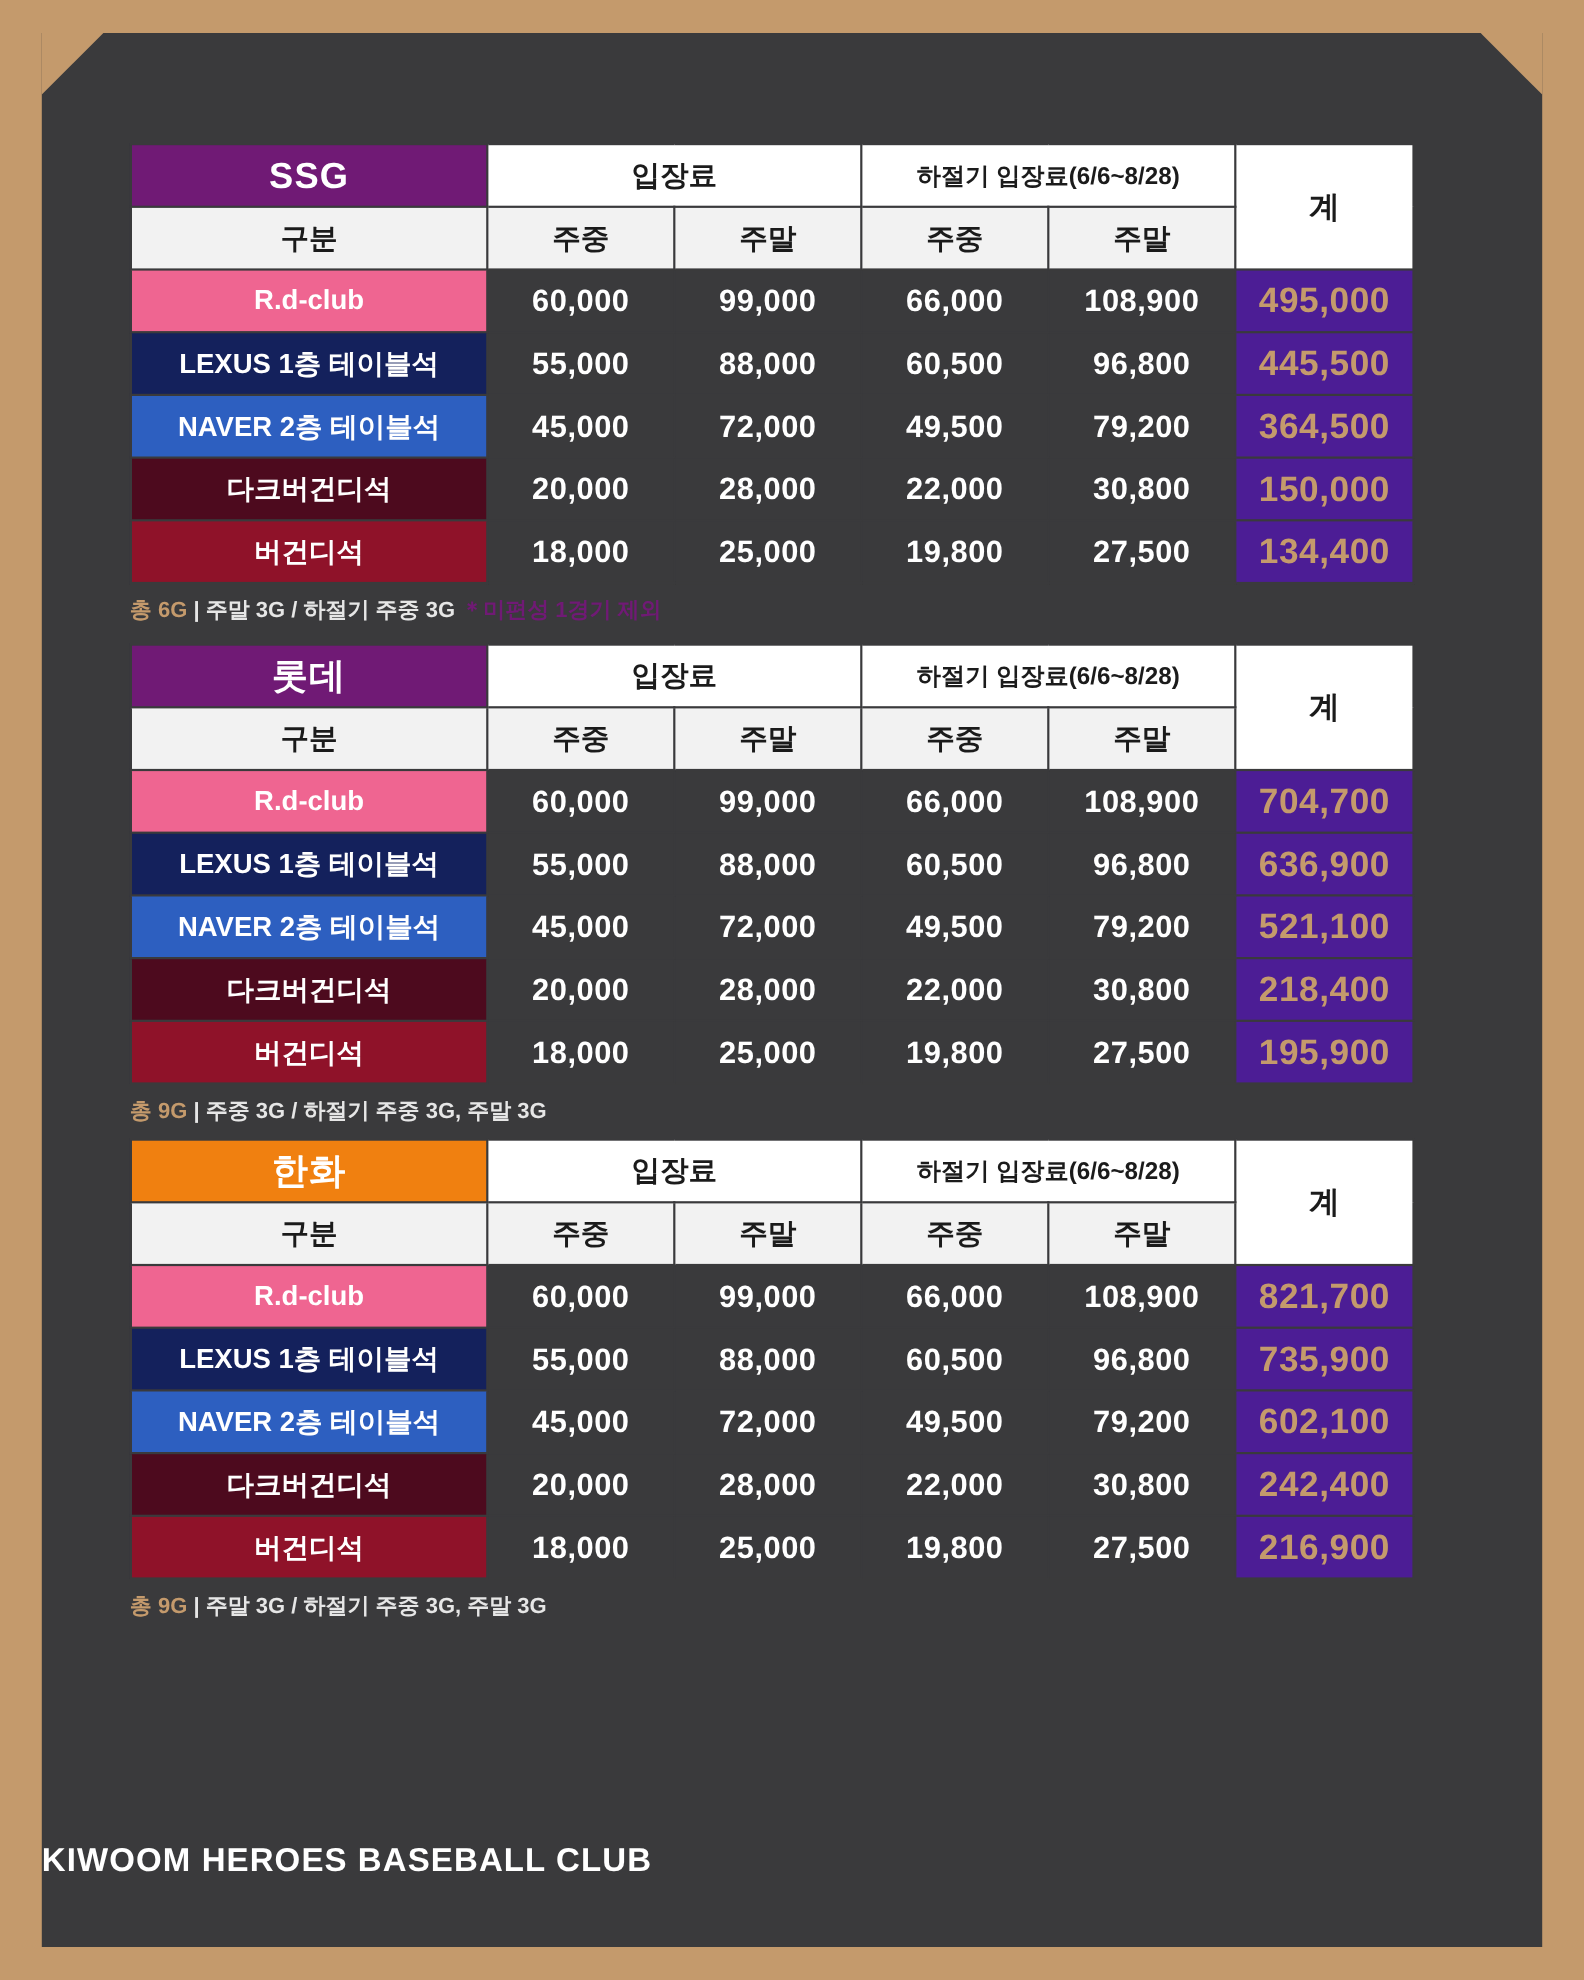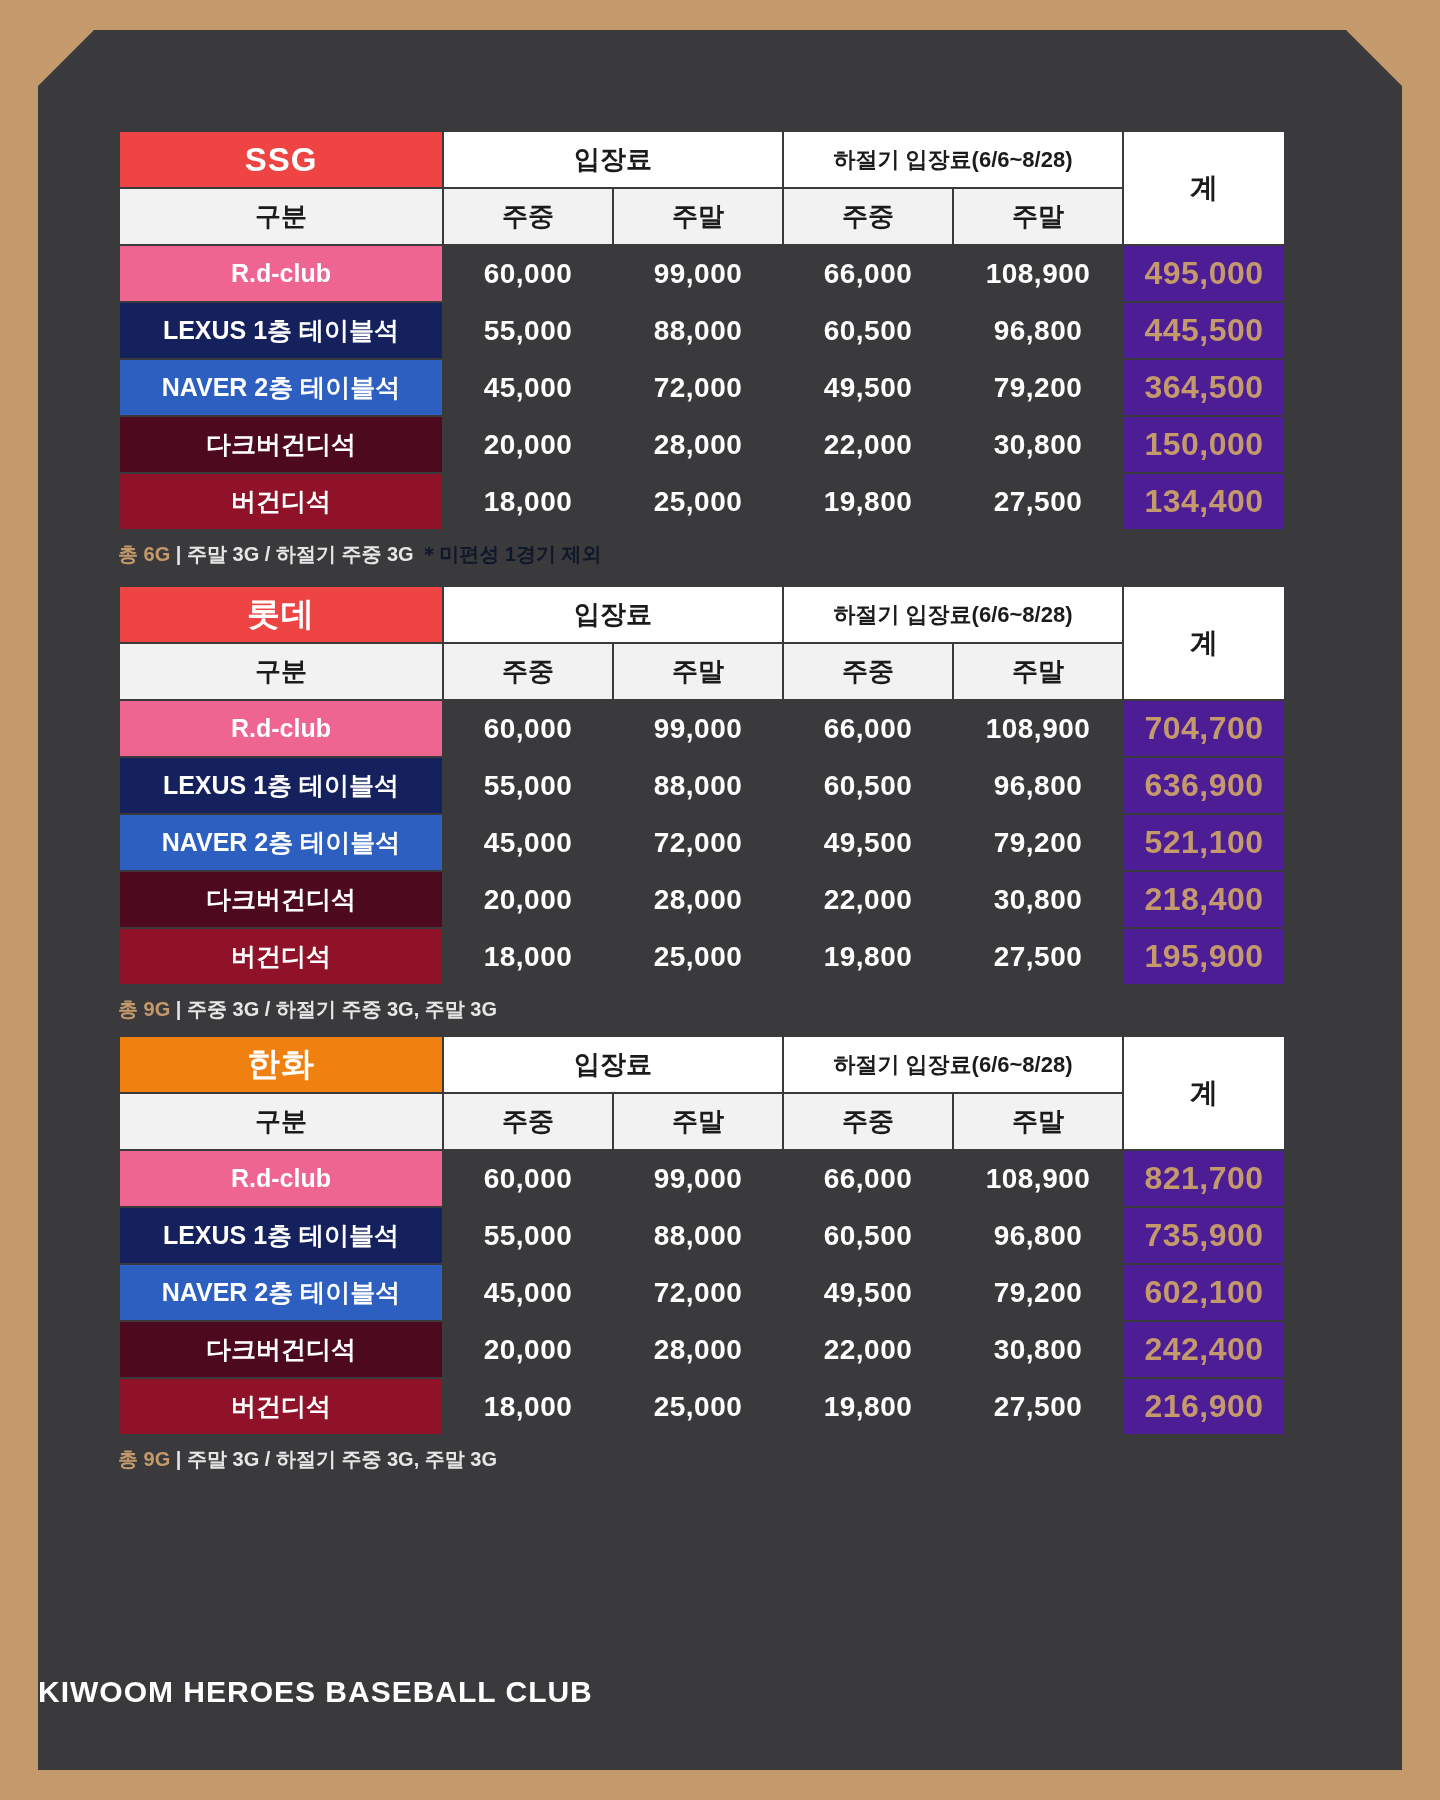--- a/index.html
+++ b/index.html
@@ -62,21 +62,21 @@
     vertical-align: middle;
     font-weight: bold;
   }
 
   
   col.c-name { width: 324px; }
   col.c-val  { width: 170px; }
   col.c-sum  { width: 162px; }
 
   .hdr-team {
-    background: #ef4444;
+    background: #701a75;
     color: #ffffff;
     font-size: 33px;
     letter-spacing: 1px;
   }
   .hdr-team.orange { background: #f08010; }
   .hdr-white {
     background: #ffffff;
     color: #1b1b1b;
     font-size: 26px;
   }
@@ -115,21 +115,21 @@
     letter-spacing: 0.5px;
   }
 
   .note {
     margin-top: 10px;
     font-size: 20px;
     font-weight: bold;
     color: #c49a6c;
   }
   .note .dark { color: #e6e6e6; }
-  .note .star { color: #0f172a; }
+  .note .star { color: #701a75; }
 
   .footer {
     position: absolute;
     left: 0;
     top: 1675px;
     width: 1364px;
     text-align: left;
     color: #ffffff;
     font-size: 30px;
     font-weight: bold;

